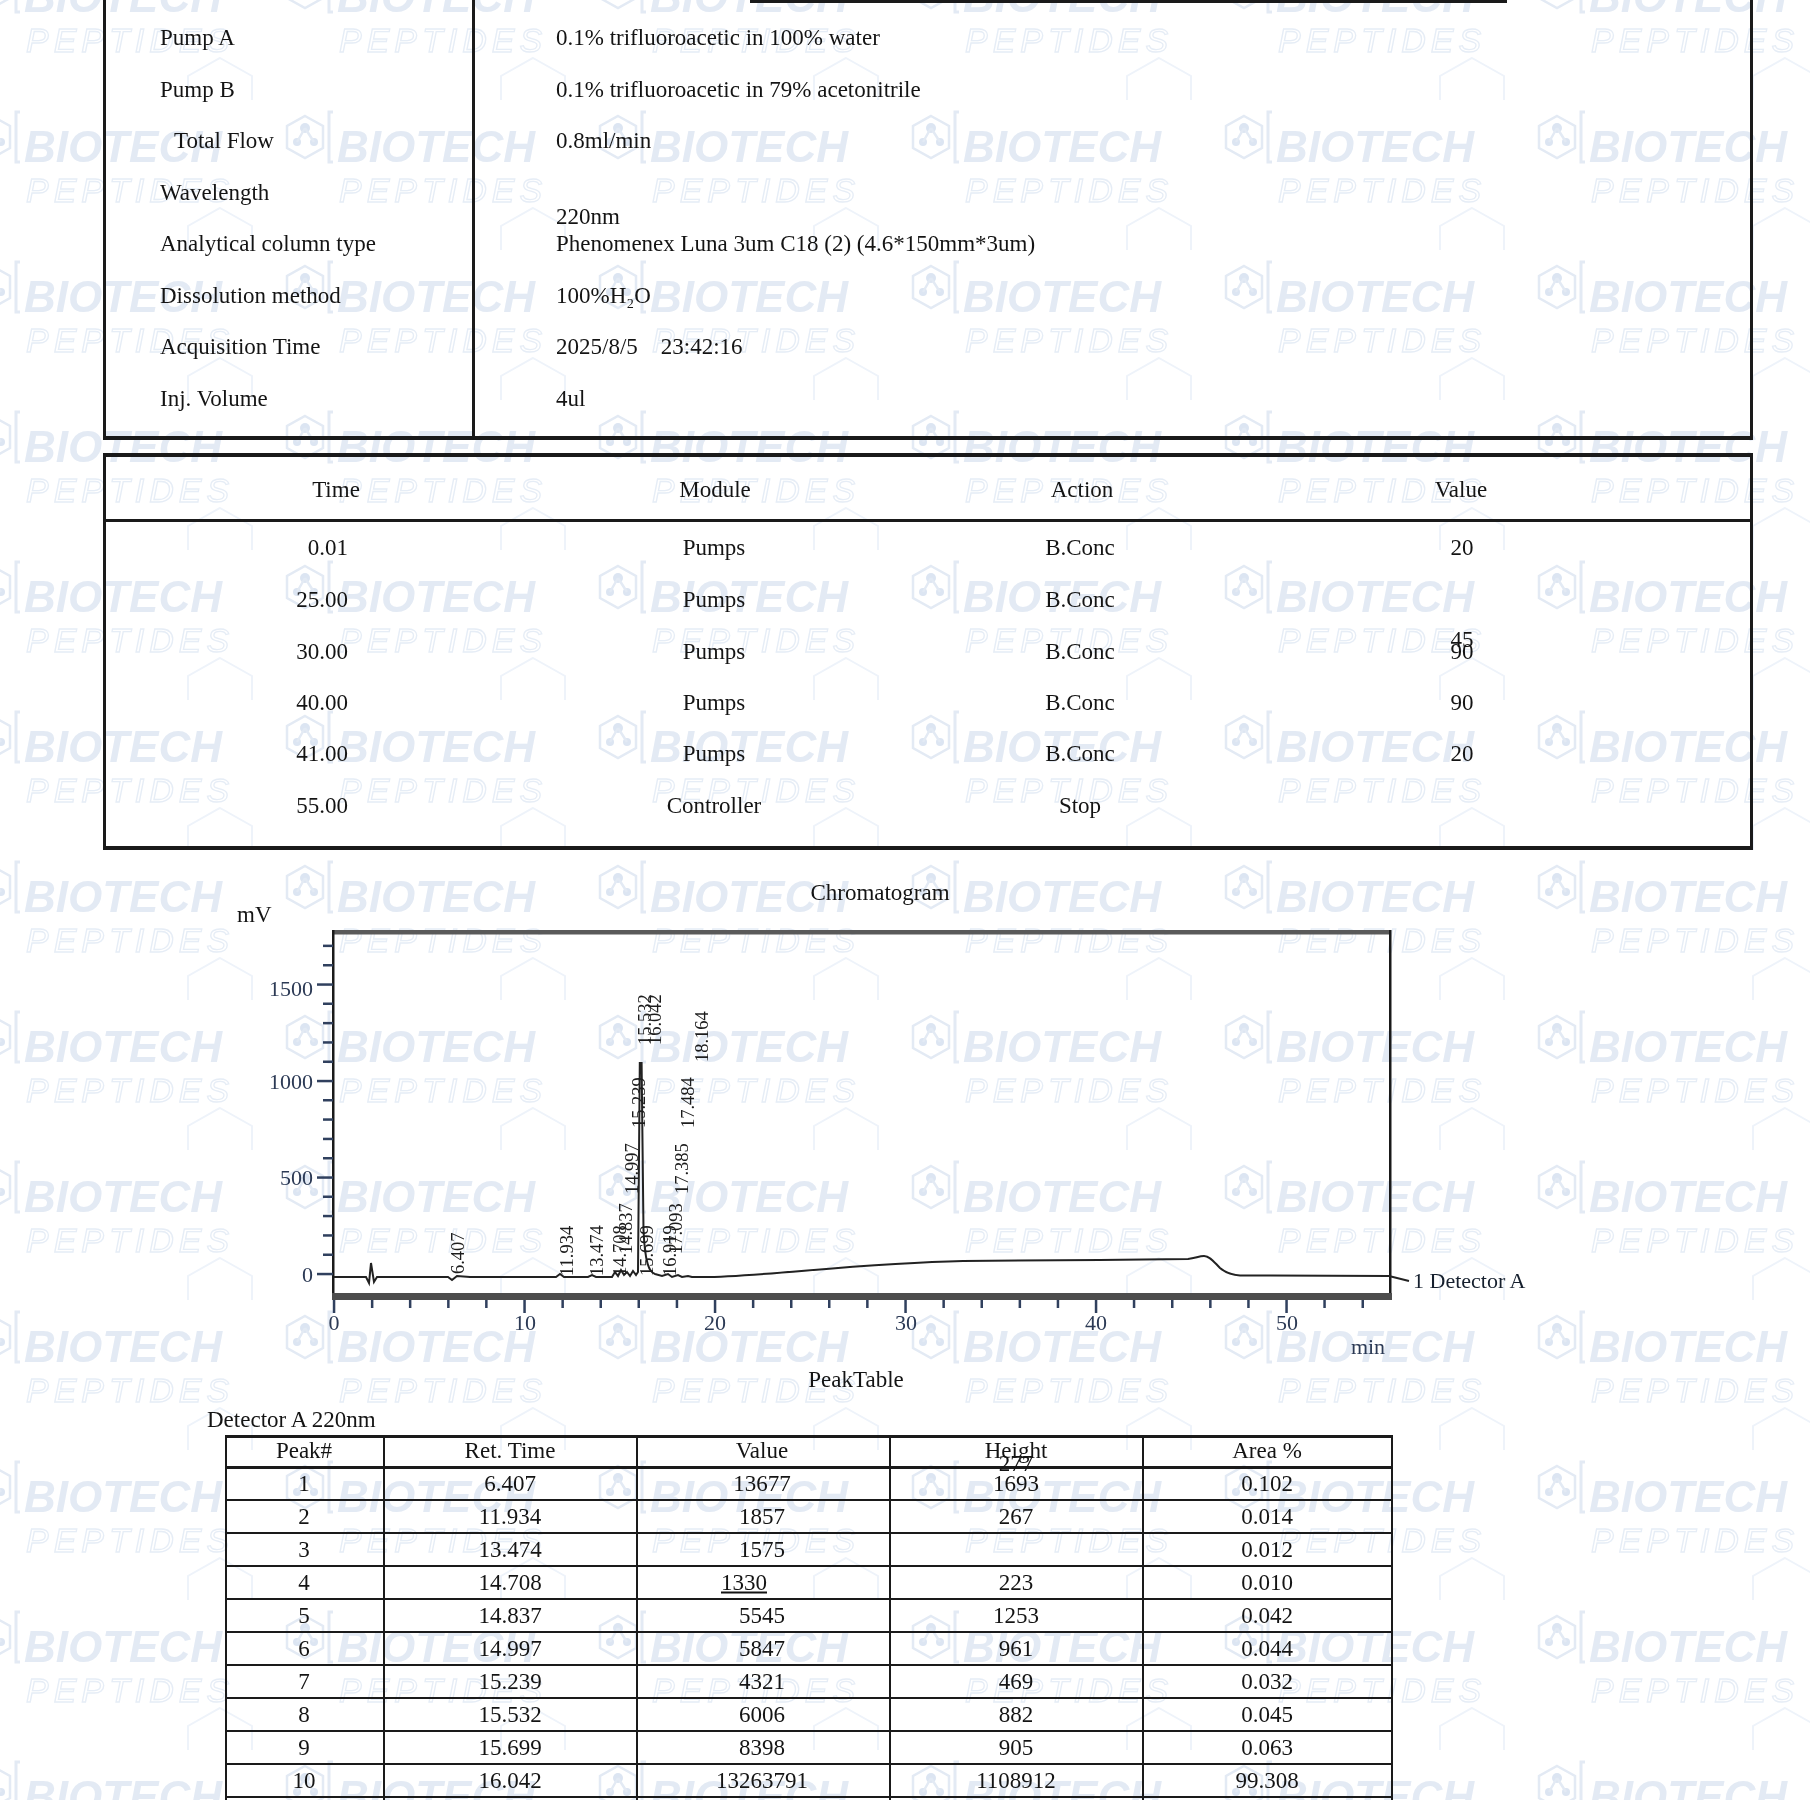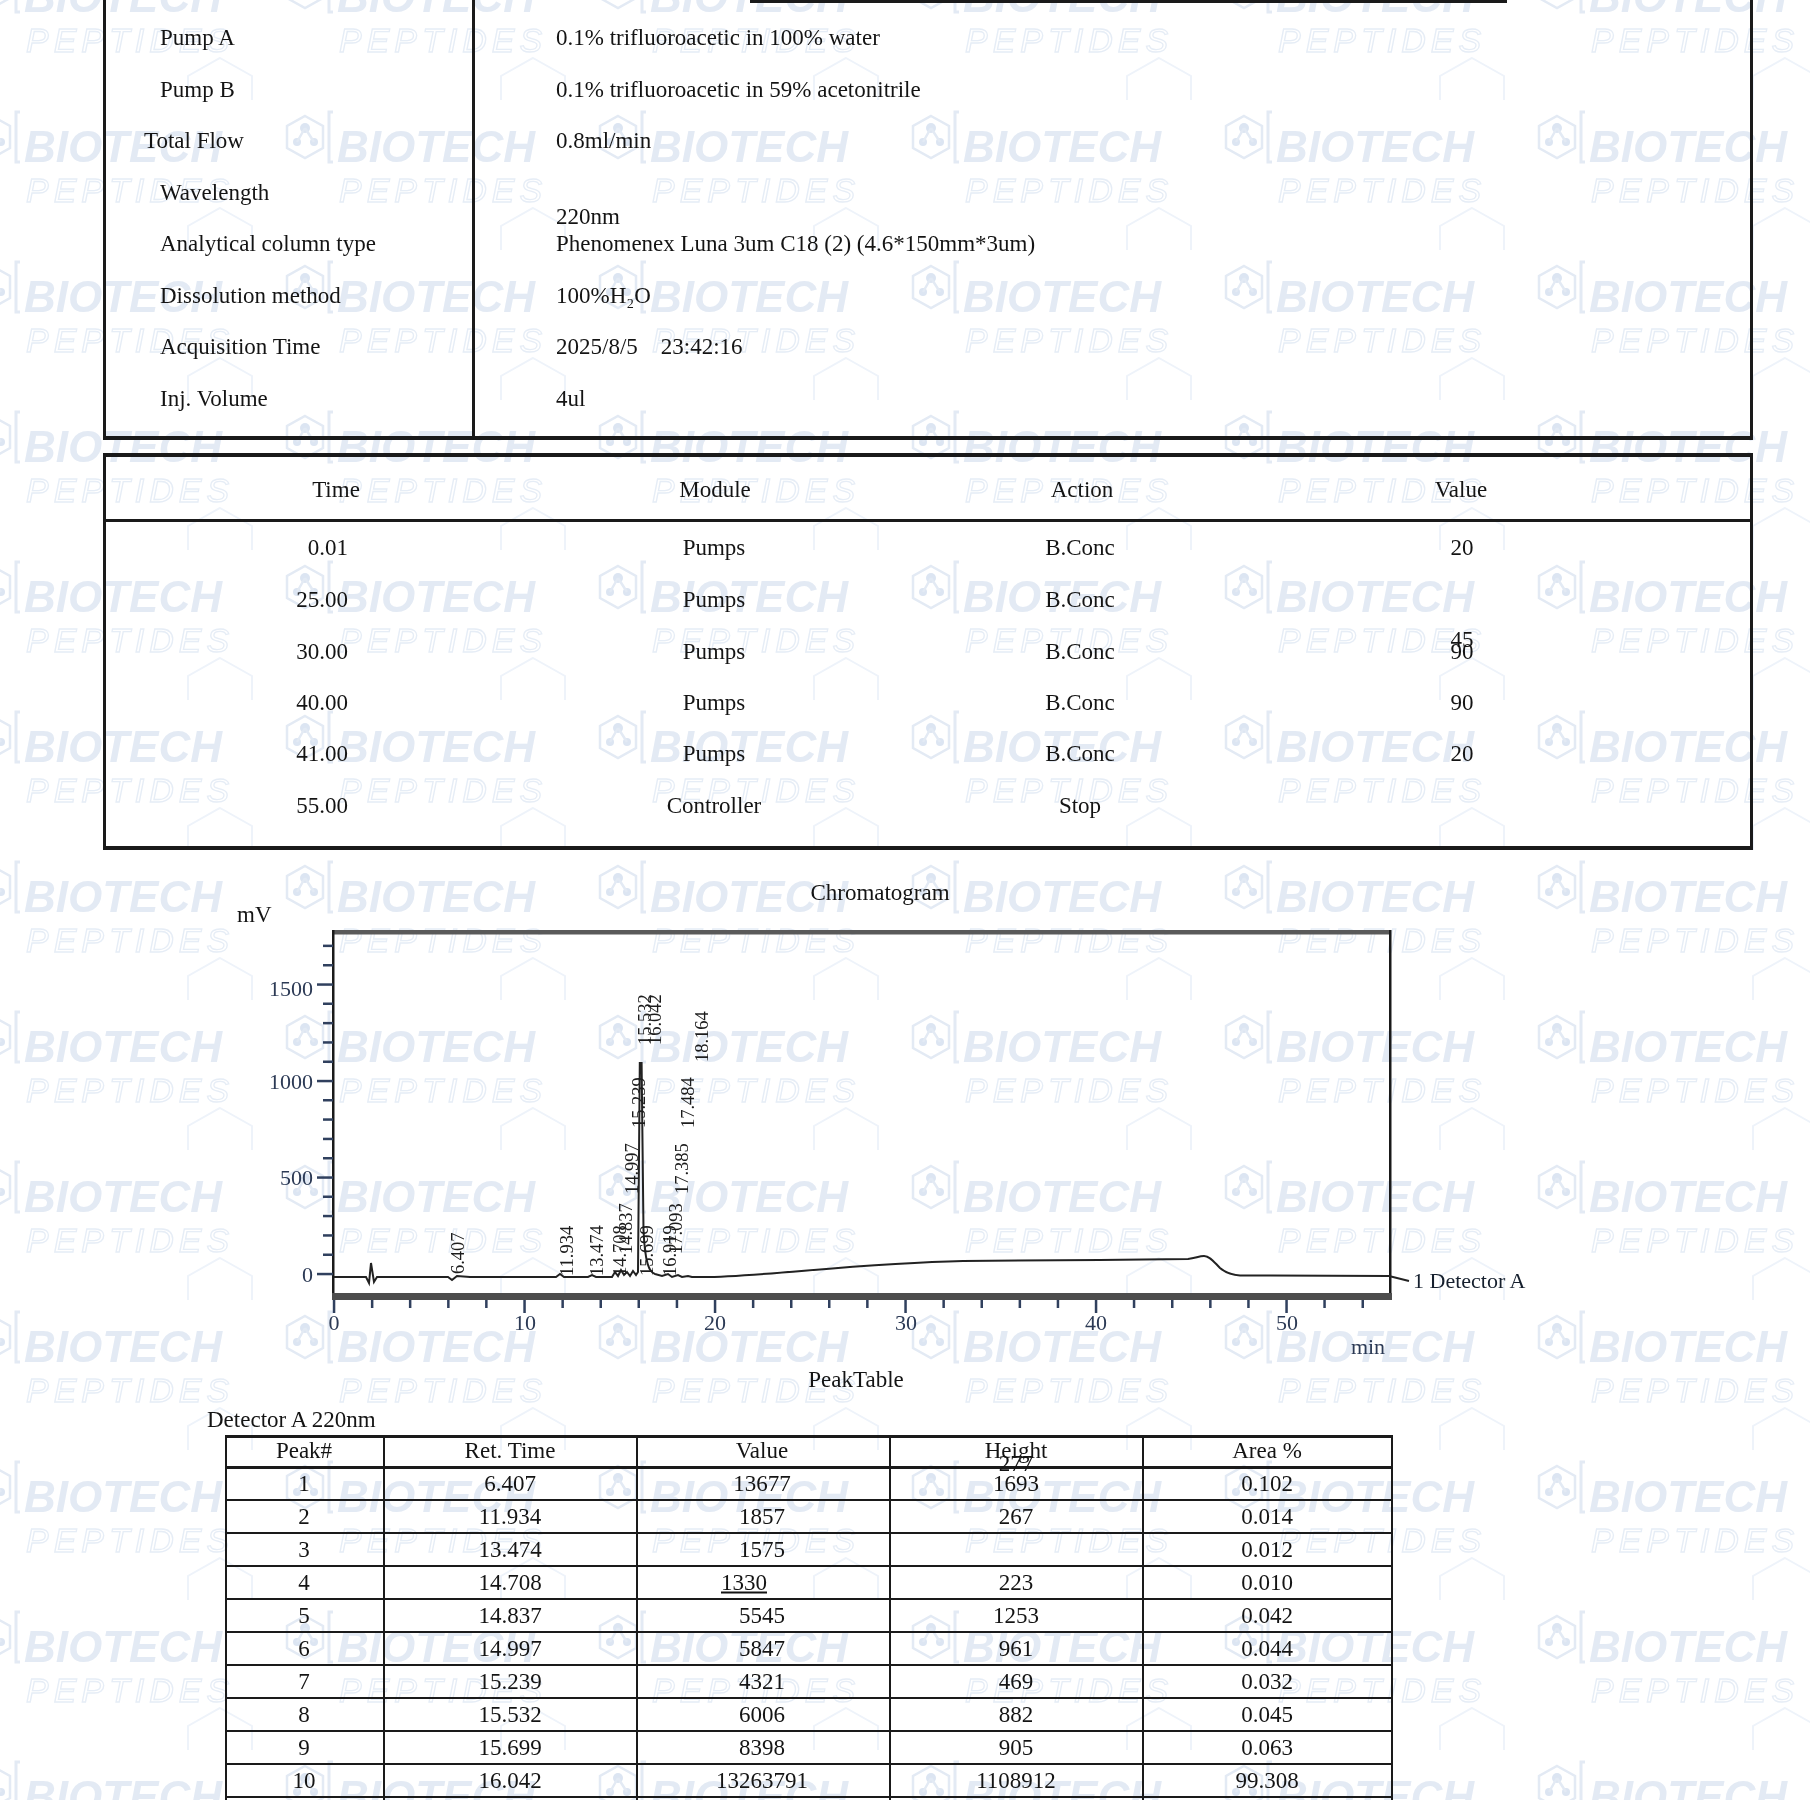--- a/index.html
+++ b/index.html
@@ -43,22 +43,22 @@
 
   <div class="hl" style="left:750px;top:0;width:757px;height:2.5px;"></div>
   <div class="vl" style="left:103px;top:0;height:439px;"></div>
   <div class="vl" style="left:472px;top:0;height:439px;"></div>
   <div class="vl" style="left:1750px;top:0;height:439px;"></div>
   <div class="hl" style="left:103px;top:436px;width:1650px;height:3.5px;"></div>
 
   <div class="t" style="left:160px;top:37px;">Pump A</div>
   <div class="t" style="left:556px;top:37px;">0.1% trifluoroacetic in 100% water</div>
   <div class="t" style="left:160px;top:89px;">Pump B</div>
-  <div class="t" style="left:556px;top:89px;">0.1% trifluoroacetic in 59% acetonitrile</div>
-  <div class="t" style="left:144px;top:140px;text-align:center;">Total Flow</div>
+  <div class="t" style="left:556px;top:89px;">0.1% trifluoroacetic in 79% acetonitrile</div>
+  <div class="t" style="left:174px;top:140px;text-align:center;">Total Flow</div>
   <div class="t" style="left:556px;top:140px;">0.8ml/min</div>
   <div class="t" style="left:160px;top:192px;">Wavelength</div>
   <div class="t" style="left:556px;top:192px;margin-top:24px;">220nm</div>
   <div class="t" style="left:160px;top:243px;">Analytical column type</div>
   <div class="t" style="left:556px;top:243px;">Phenomenex Luna 3um C18 (2) (4.6*150mm*3um)</div>
   <div class="t" style="left:160px;top:295px;">Dissolution method</div>
   <div class="t" style="left:556px;top:295px;">100%H₂O</div>
   <div class="t" style="left:160px;top:346px;">Acquisition Time</div>
   <div class="t" style="left:556px;top:346px;">2025/8/5    23:42:16</div>
   <div class="t" style="left:160px;top:398px;">Inj. Volume</div>

